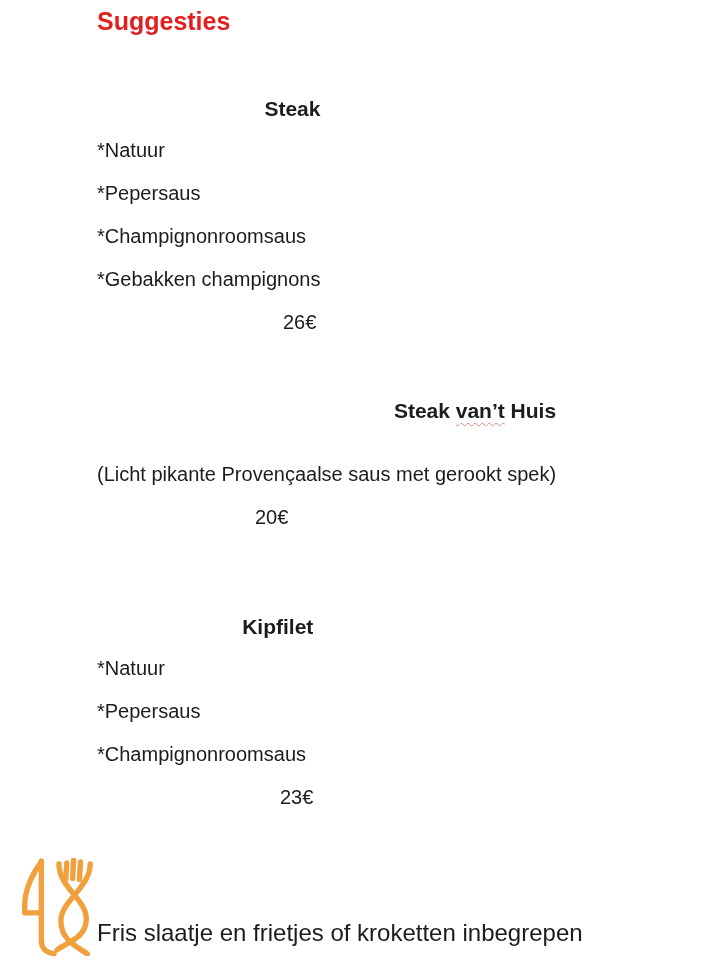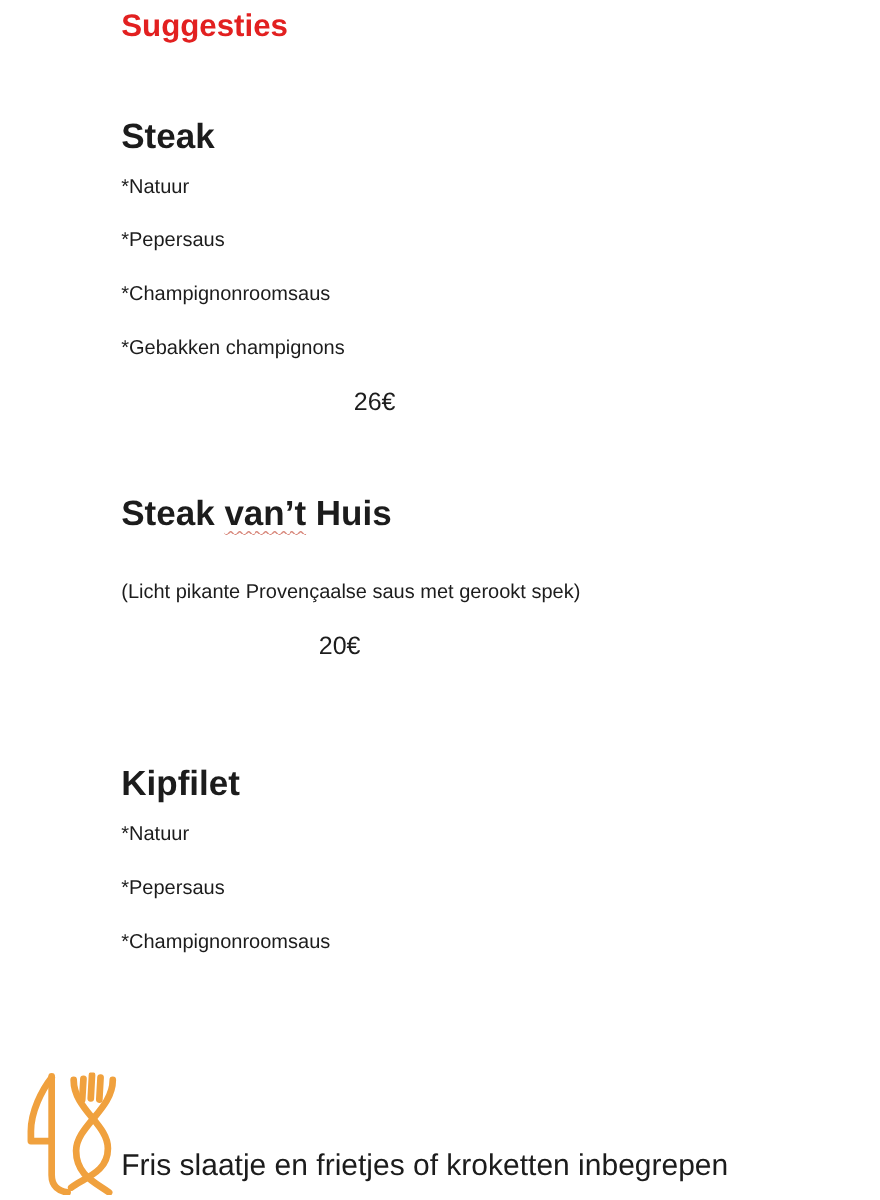--- a/index.html
+++ b/index.html
@@ -15,26 +15,26 @@
   .doc-title {
     position:absolute; left:97px; top:6px;
     font-size:25px; font-weight:bold; line-height:30px;
     color:#e22020;
   }
   .section { position:absolute; left:97px; }
   .section-steak    { top:96px; }
   .section-huis     { top:398px; }
   .section-kipfilet { top:614px; }
   .section-heading {
-    font-size:28px; font-weight:bold; line-height:26px;
-    margin:0 0 17px 0; color:#1c1c1c;
+    font-size:21px; font-weight:bold; line-height:26px;
+    margin:0 0 17px 0; color:#1c1c1c;text-align:right;
   }
   .section-huis .section-heading { margin-bottom:39px; }
   .menu-item, .menu-desc {
-    font-size:16px; line-height:22px; margin:0 0 21px 0;
+    font-size:20px; line-height:22px; margin:0 0 21px 0;
     color:#1c1c1c; white-space:nowrap;
   }
   .price-line {
     font-size:20px; line-height:22px; color:#1c1c1c;
   }
   .pad-a { padding-left:186px; }
   .pad-b { padding-left:158px; }
   .pad-c { padding-left:183px; }
   .squiggle {
     text-decoration:underline;
@@ -73,20 +73,21 @@
     <div class="section-heading"><span>Steak </span><span class="squiggle">van’t</span><span> Huis</span></div>
     <div class="menu-desc">(Licht pikante Provençaalse saus met gerookt spek)</div>
     <div class="price-line pad-b">20€</div>
   </div>
 
   <div class="section section-kipfilet">
     <div class="section-heading">Kipfilet</div>
     <div class="menu-item">*Natuur</div>
     <div class="menu-item">*Pepersaus</div>
     <div class="menu-item">*Champignonroomsaus</div>
+    <div class="price-line pad-c">23€</div>
   </div>
 
   <svg class="logo" viewBox="0 0 90 100" fill="none" stroke="#f0a13e" stroke-width="5.5" stroke-linecap="round" stroke-linejoin="round">
 
     <path d="M30,4 C22,14 13,32 13,48 L13,56 L30,56"></path>
     <path d="M30,3 L30,84 C30,93 36,97 43,98"></path>
 
     <path d="M56,5 L55,22"></path>
     <path d="M63,2 L62,21"></path>
     <path d="M70,4 L69,22"></path>

